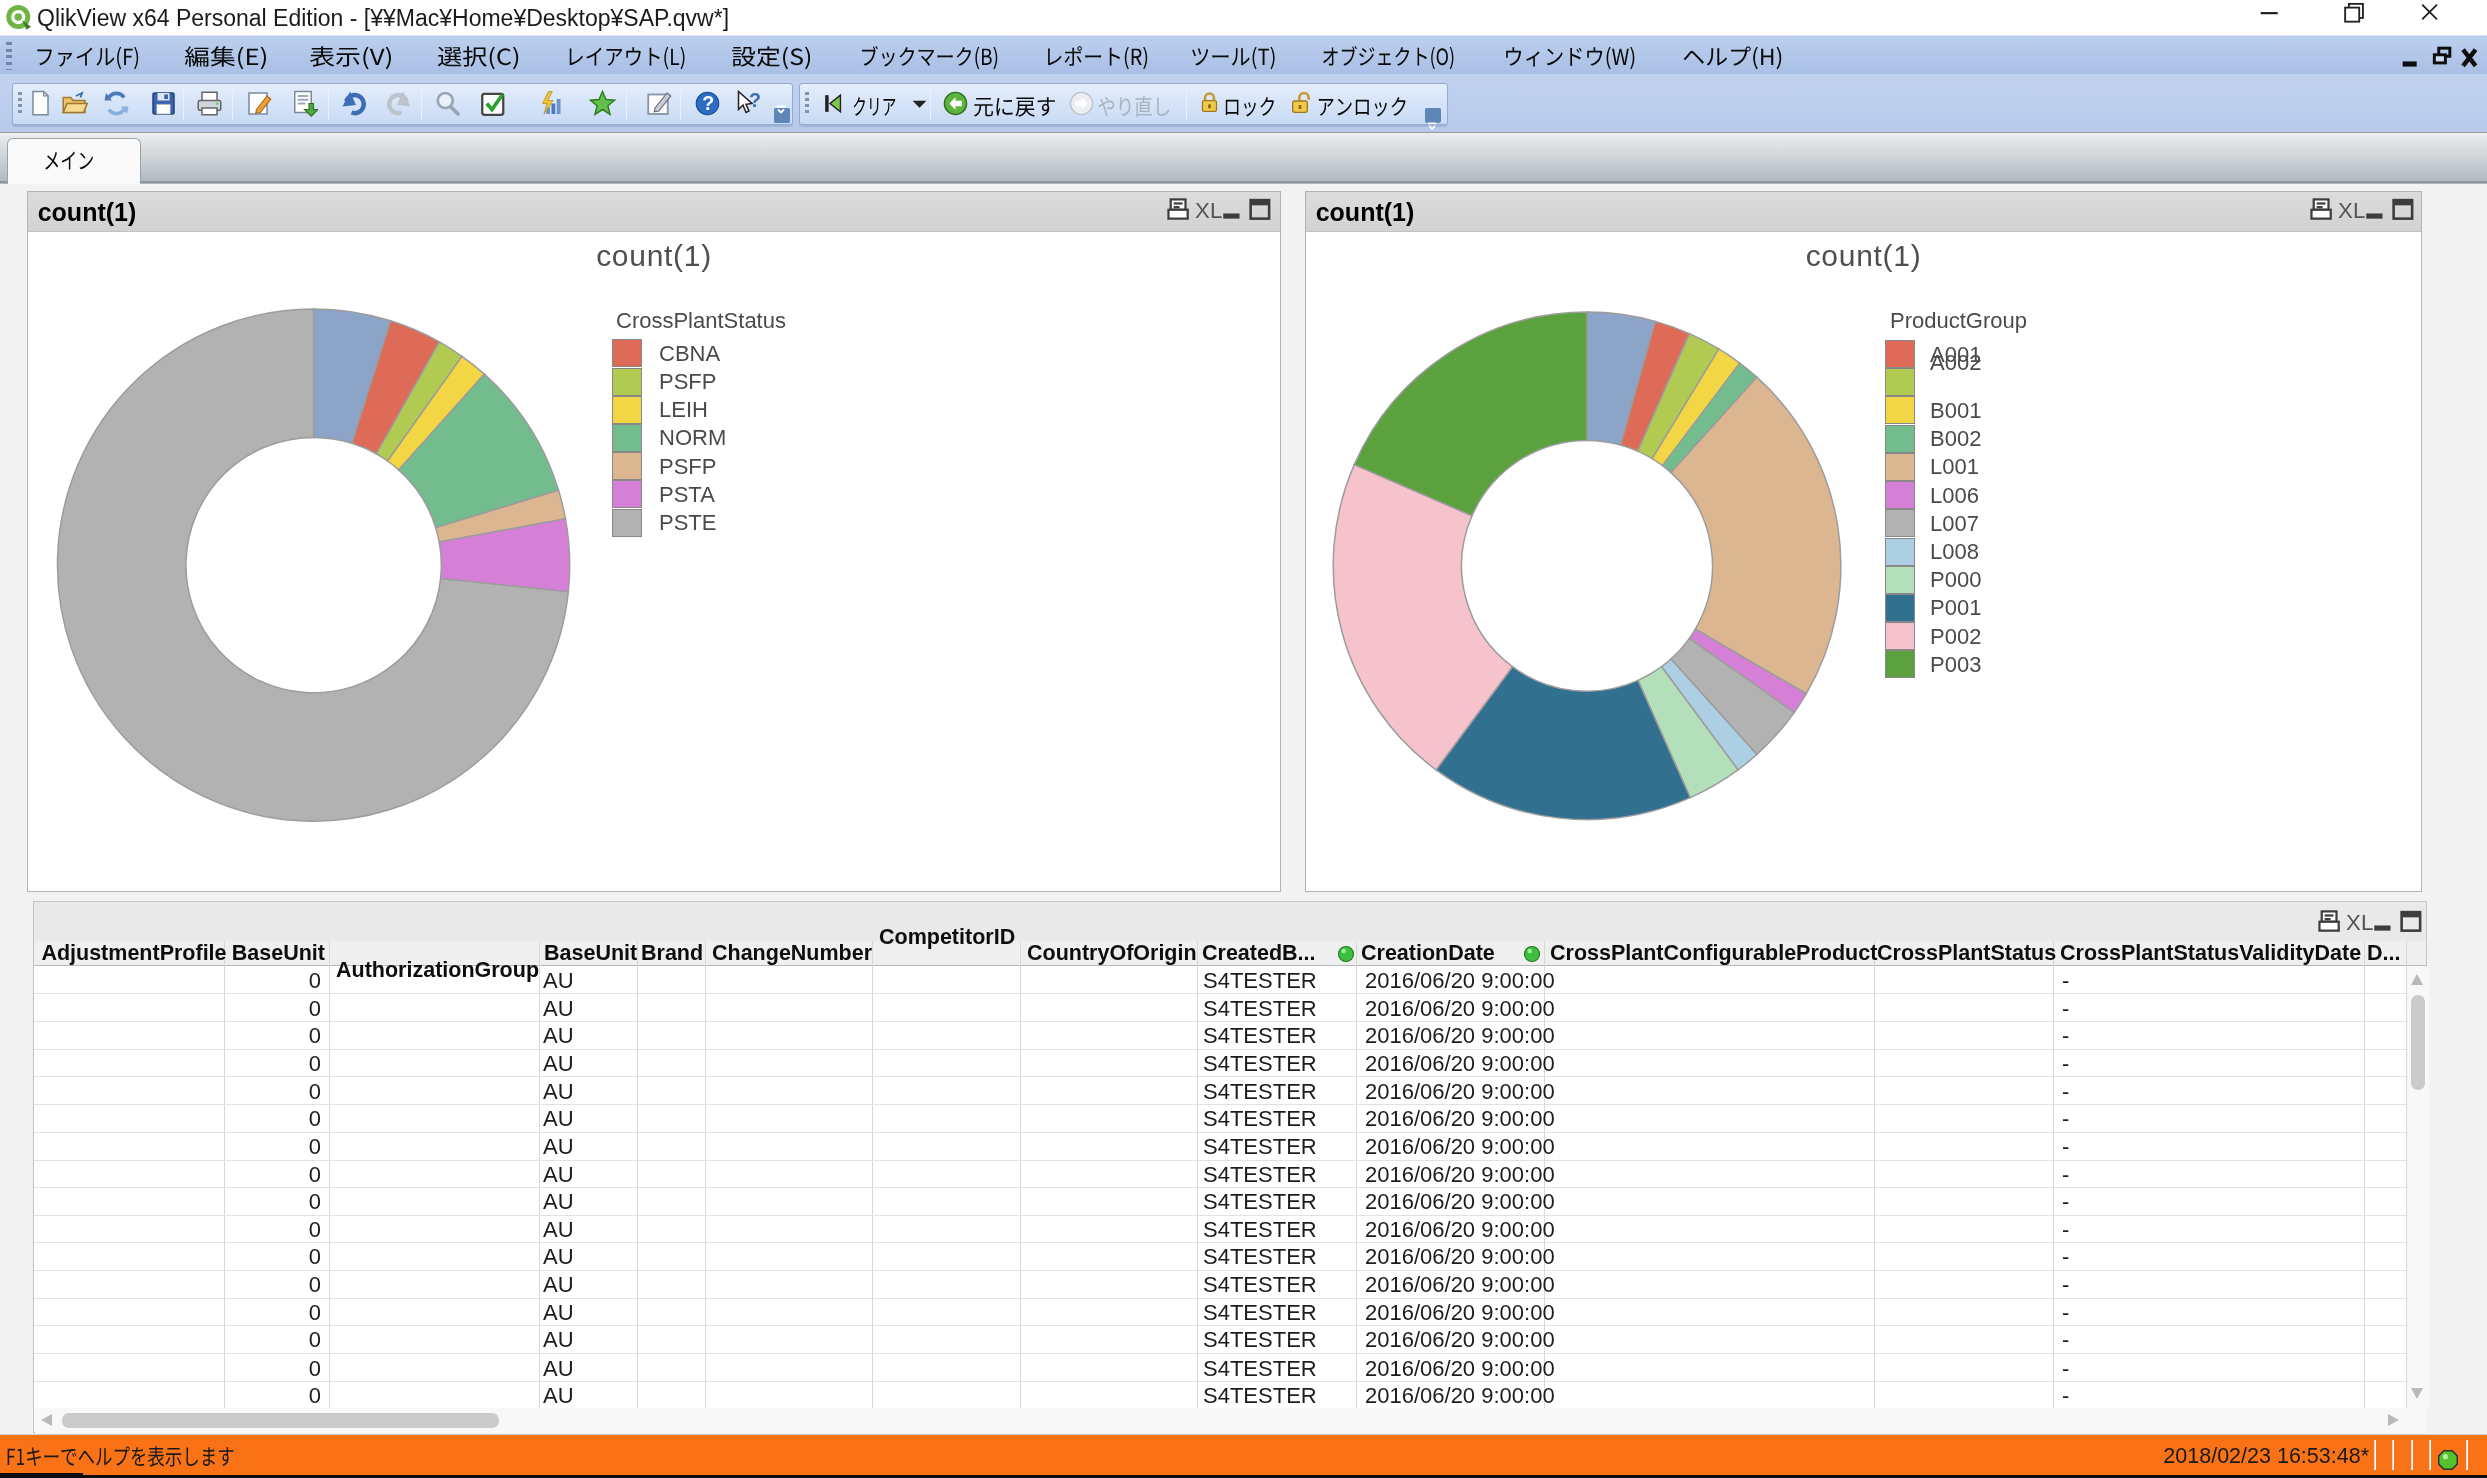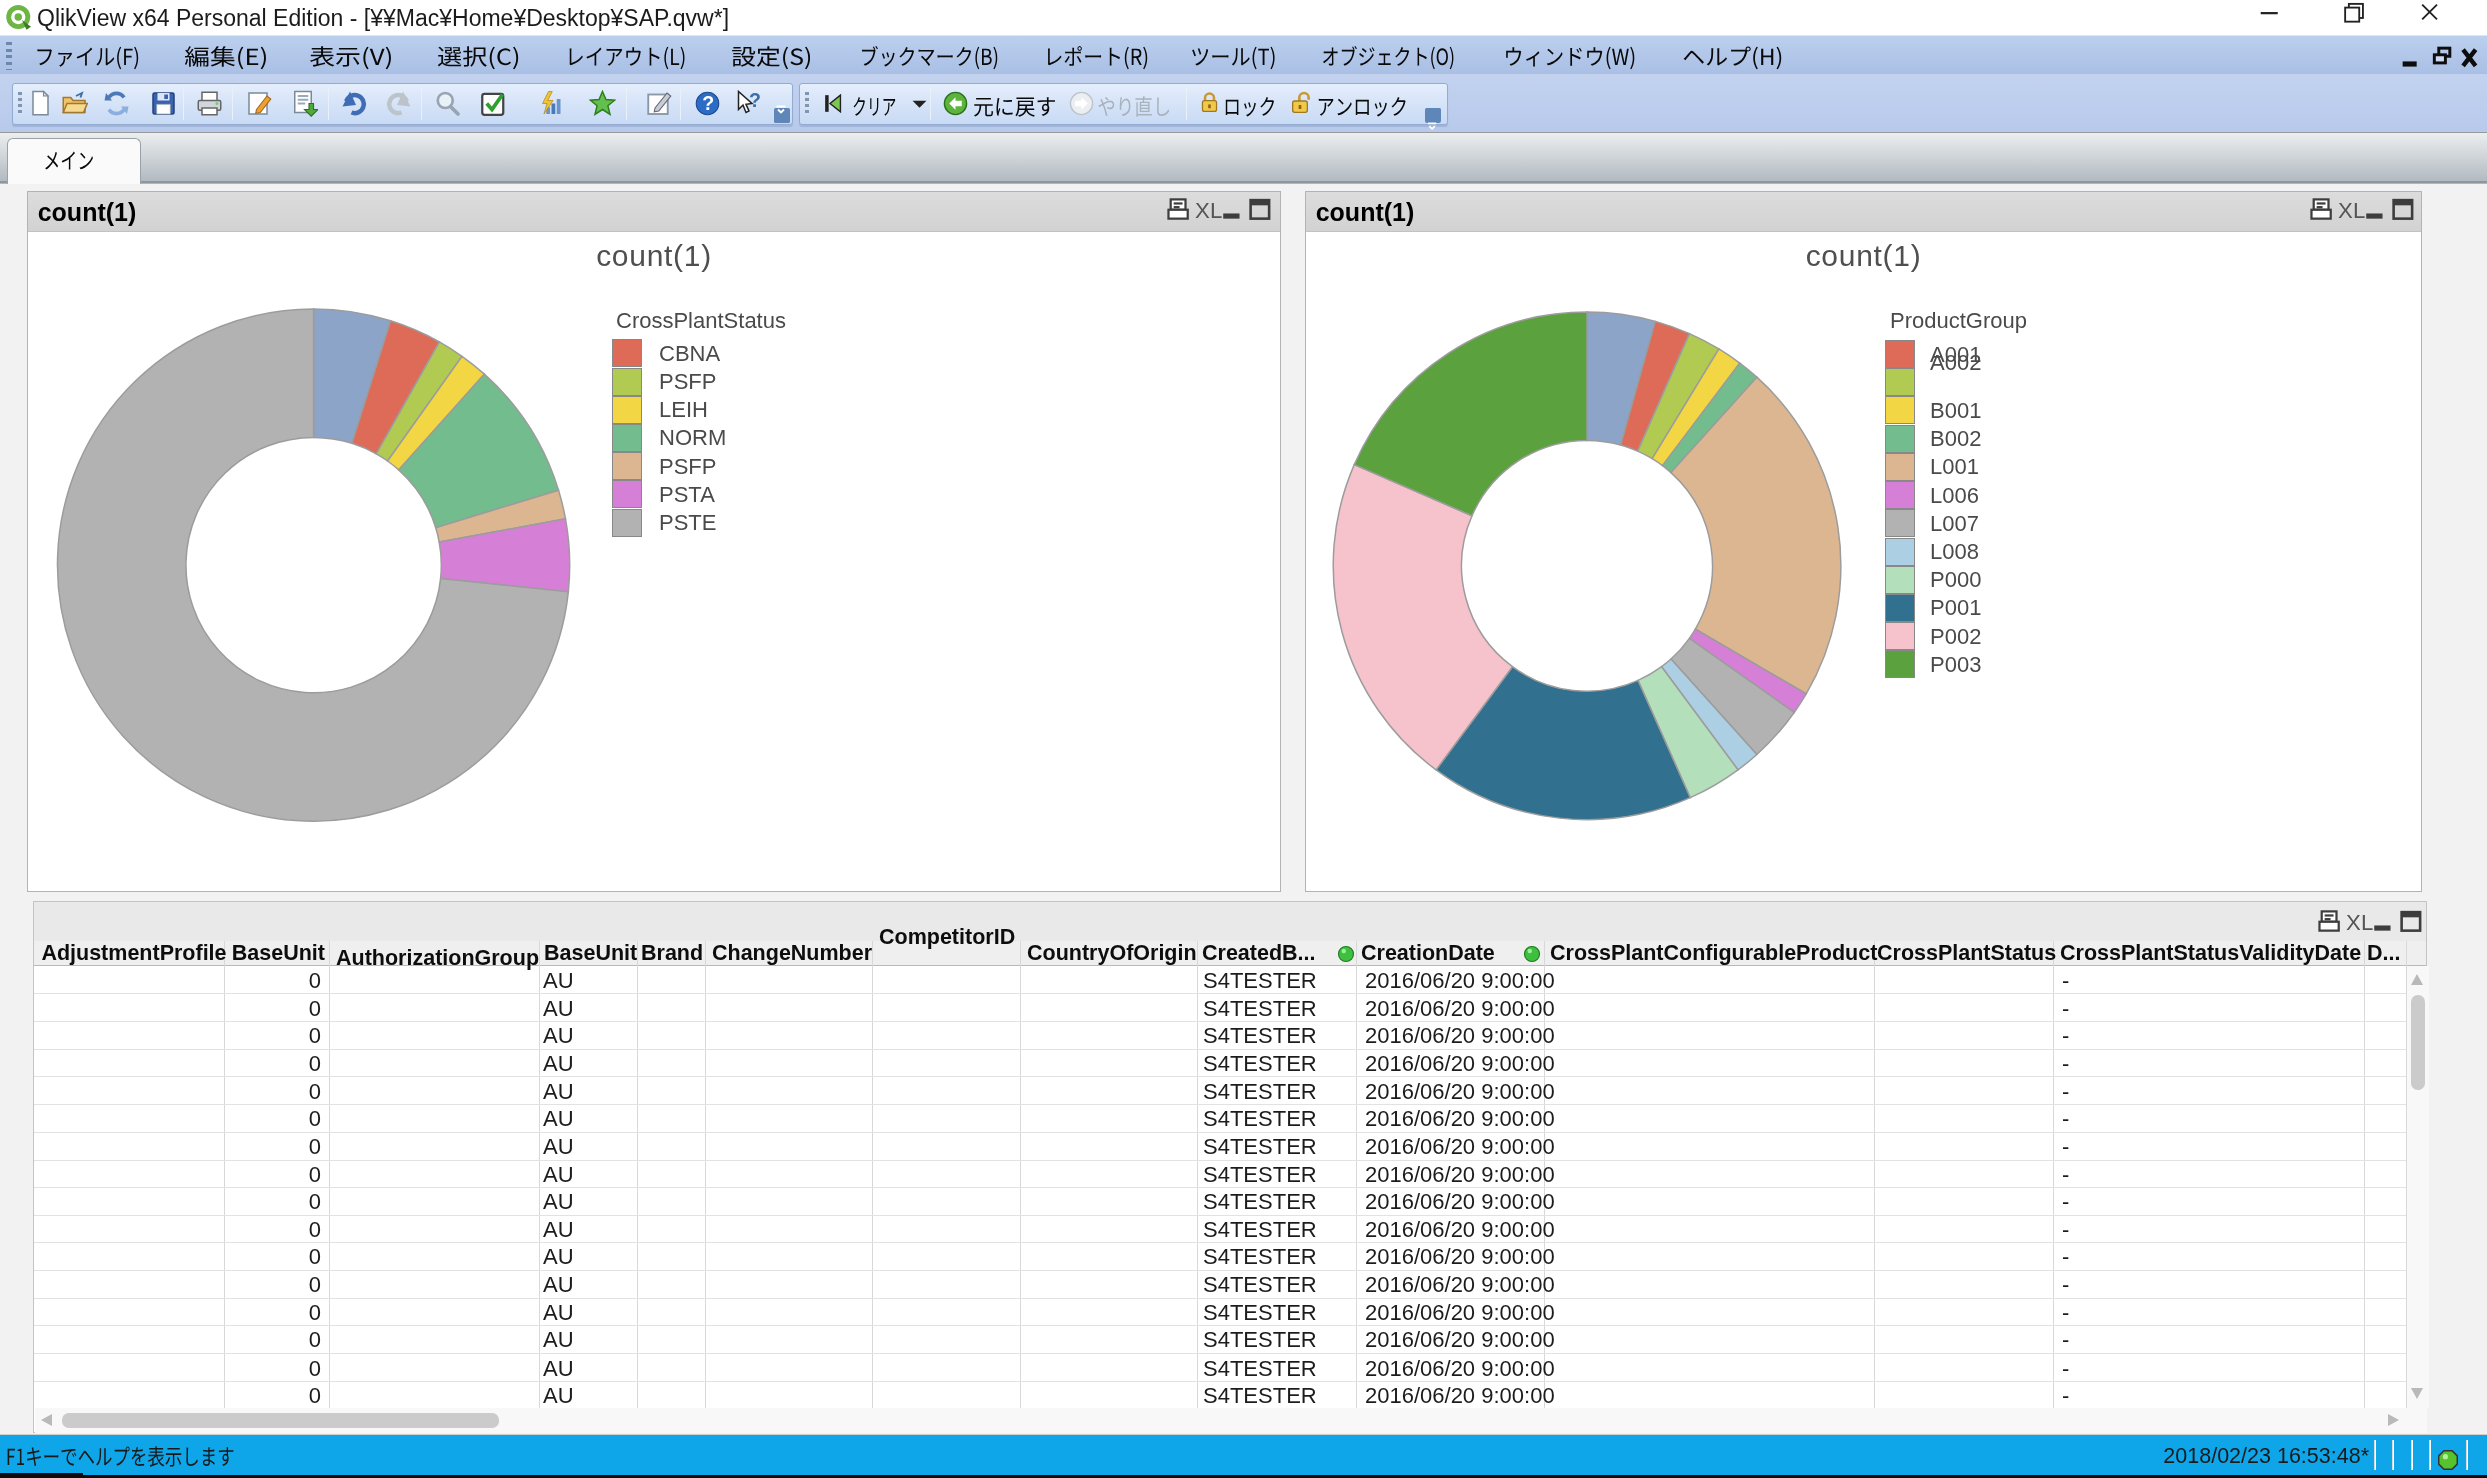--- a/index.html
+++ b/index.html
@@ -27,21 +27,21 @@
 #thead{position:absolute;left:0;top:39px;width:100%;height:25px;background:#efefef;border-bottom:0.7px solid #b9b9b9}
 .th{position:absolute;top:0.7px;font-size:21.5px;font-weight:bold;color:#0d0d0d;white-space:pre}
 .vline{position:absolute;top:39px;width:0.7px;background:#d8d8d8;height:626px}
 .hline{position:absolute;height:0.7px;background:#e2e2e2;left:0}
 .cell{position:absolute;font-size:22px;color:#1c1c1c;white-space:pre}
 
 .sb{position:absolute;background:#f8f8f8}
 .thumb{position:absolute;background:#cbcbcb;border-radius:6.7px}
 .arr{position:absolute;width:0;height:0}
 
-#statusbar{left:0;top:1434px;width:2487px;height:41px;background:#0ea5e9;border-top:0.7px solid #cfcfcf}
+#statusbar{left:0;top:1434px;width:2487px;height:41px;background:#f97316;border-top:0.7px solid #cfcfcf}
 #status-right{position:absolute;left:2131px;top:9px;width:238px;text-align:right;font-size:21.5px;color:#1a1a1a}
 .ssep{position:absolute;top:6px;width:1.5px;height:30px;background:#d9d9d7;border-right:0.7px solid #fff}
 #blackstrip{left:0;top:1475px;width:2487px;height:3.7px;background:#0c0c0c}
 #blackstrip2{left:0;top:1473px;width:83px;height:6px;background:#0c0c0c}
 </style></head>
 <body>
 
 <div class="abs" id="titlebar"></div>
 <svg class="abs" style="left:3.7px;top:2.2px" width="30" height="30" viewBox="0 0 40 40">
  <circle cx="19" cy="20" r="16" fill="#6eb544"></circle>
@@ -357,21 +357,21 @@
     <div class="vline" style="left:986px;top:39px;height:468px"></div>
     <div class="vline" style="left:1163px;top:39px;height:468px"></div>
     <div class="vline" style="left:1322px;top:39px;height:468px"></div>
     <div class="vline" style="left:1510px;top:39px;height:468px"></div>
     <div class="vline" style="left:1840px;top:39px;height:468px"></div>
     <div class="vline" style="left:2019px;top:39px;height:468px"></div>
     <div class="vline" style="left:2330px;top:39px;height:468px"></div>
     <div class="vline" style="left:2372px;top:39px;height:468px"></div>
     <div class="th" style="left:7.4px;top:39px">AdjustmentProfile</div>
     <div class="th" style="left:193px;top:39px;width:98px;text-align:right">BaseUnit</div>
-    <div class="th" style="left:302px;top:44px">AuthorizationGroup</div>
+    <div class="th" style="left:302px;top:56px">AuthorizationGroup</div>
     <div class="th" style="left:510px;top:39px">BaseUnit</div>
     <div class="th" style="left:607px;top:39px">Brand</div>
     <div class="th" style="left:678px;top:39px">ChangeNumber</div>
     <div class="th" style="left:845px;top:23px">CompetitorID</div>
     <div class="th" style="left:993px;top:39px">CountryOfOrigin</div>
     <div class="th" style="left:1168px;top:39px">CreatedB...</div>
     <div class="th" style="left:1327px;top:39px">CreationDate</div>
     <div class="th" style="left:1516px;top:39px">CrossPlantConfigurableProduct</div>
     <div class="th" style="left:1843px;top:39px">CrossPlantStatus</div>
     <div class="th" style="left:2026px;top:39px">CrossPlantStatusValidityDate</div>

